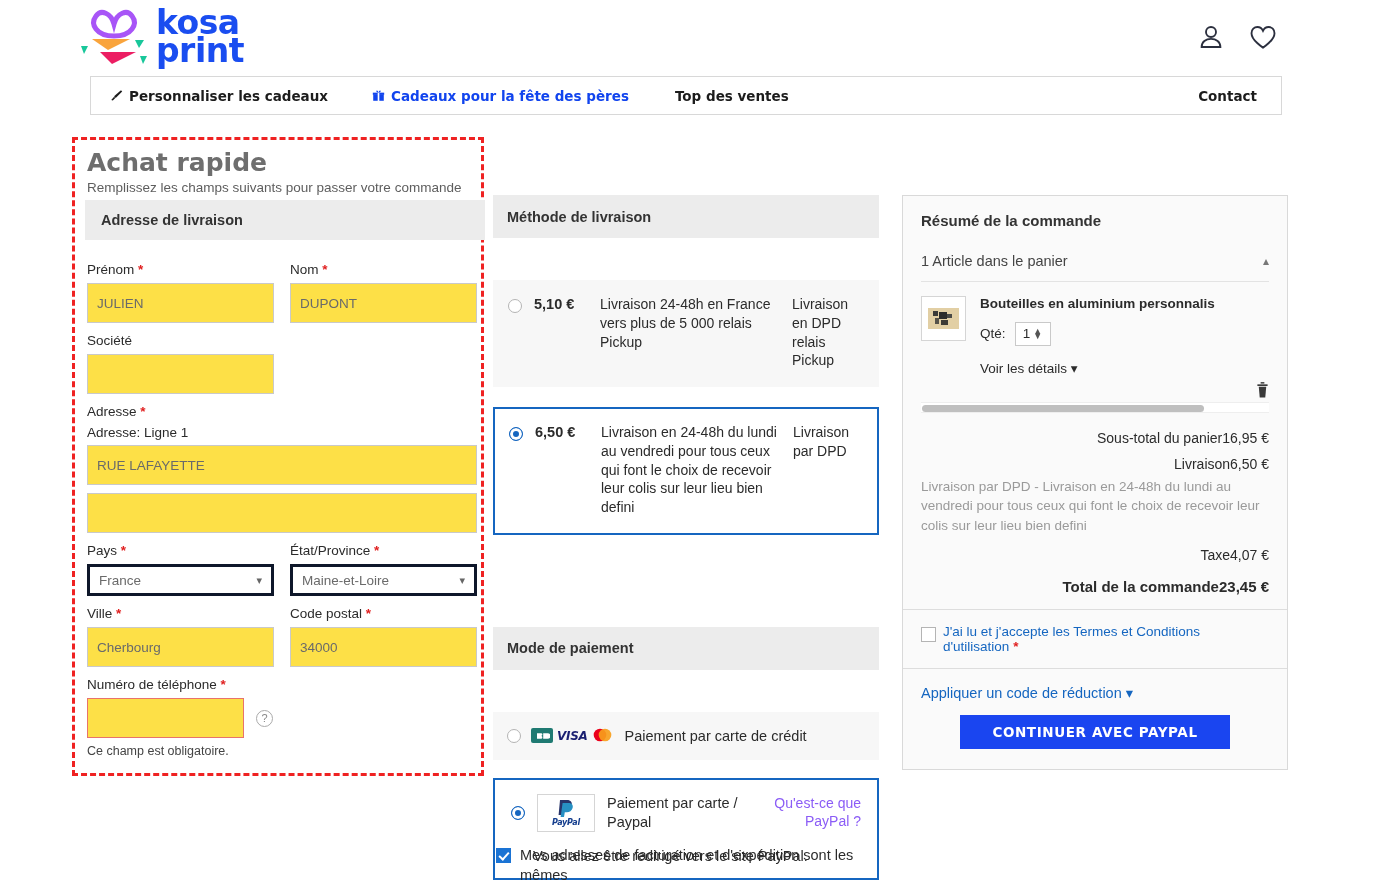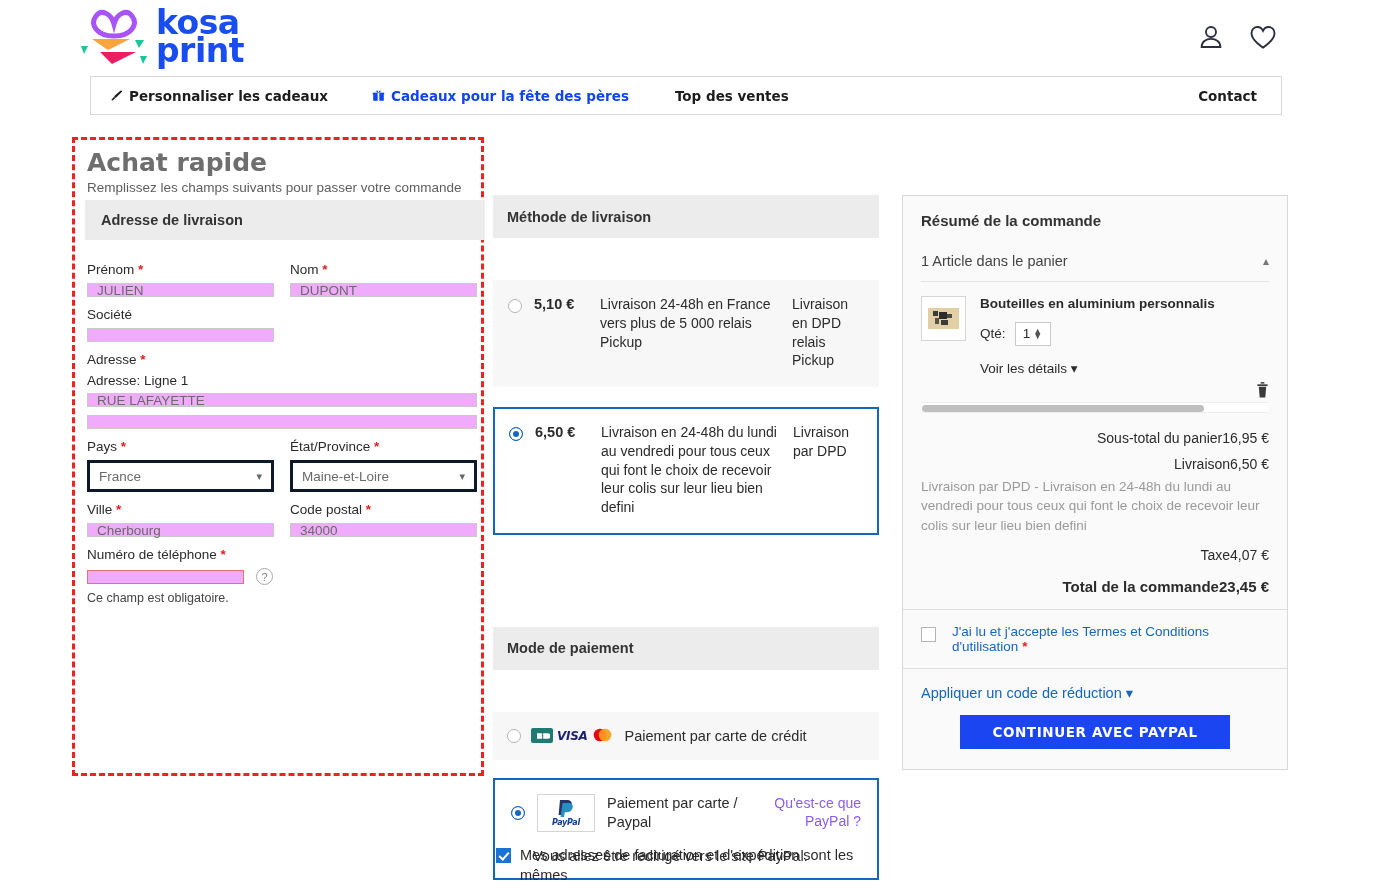--- a/index.html
+++ b/index.html
@@ -42,21 +42,21 @@
   .sec-head { position: absolute; left: 10px; top: 60px; width: 400px; height: 40px; background: #ececec;
               display: flex; align-items: center; padding-left: 16px; font-weight: bold; font-size: 14.5px; color: #333; }
 
   .form { position: absolute; left: 12px; top: 112px; width: 390px; }
   .row { display: flex; gap: 16px; }
   .fld { display: flex; flex-direction: column; }
   .fld.half { width: 187px; }
   .fld.full { width: 390px; }
   .lbl { font-size: 13.5px; color: #2b2b2b; margin-bottom: 6px; margin-top: 10px; white-space: nowrap; }
   .req { color: #e02020; font-weight: bold; }
-  .inp { height: 14px; border: 1px solid #c9c9c9; background: #f0abfc; font-size: 13.5px;
+  .inp { height: 40px; border: 1px solid #c9c9c9; background: #fde047; font-size: 13.5px;
          color: #6a6a6a; padding: 0 9px; display: flex; align-items: center; font-family: "Liberation Sans", sans-serif; width: 100%; }
   .inp.err { border: 1px solid #e8736b; }
   .sel { height: 32px; border: 3px solid #0f172a; background: #fff; font-size: 13.5px; color: #6a6a6a;
          padding: 0 9px; display: flex; align-items: center; justify-content: space-between; width: 100%; }
   .chev { color: #666; font-size: 11px; }
   .addr-group-lbl { font-size: 13.5px; margin-top: 10px; }
   .sub-lbl { font-size: 13.5px; color: #2b2b2b; margin-top: 6px; margin-bottom: 5px; }
   .phone-row { display: flex; align-items: center; gap: 12px; }
   .help-ico { width: 17px; height: 17px; border: 1.4px solid #aaa; border-radius: 50%; color: #888;
               font-size: 11px; display: flex; align-items: center; justify-content: center; cursor: pointer; }
@@ -124,21 +124,21 @@
   .details-link { font-size: 13.5px; margin-top: 14px; cursor: pointer; }
   .trash-row { margin: 6px 18px 0 18px; display: flex; justify-content: flex-end; }
   .scrollbar { margin: 4px 18px 0 18px; height: 11px; background: #fff; border-top: 1px solid #eee; border-bottom: 1px solid #eee; position: relative; }
   .scrollthumb { position: absolute; left: 1px; top: 2px; width: 81%; height: 7px; background: #bfbfbf; border-radius: 4px; cursor: pointer; }
 
   .totals { margin: 12px 18px 0 18px; }
   .trow { display: flex; justify-content: flex-end; font-size: 14px; padding: 5px 0; }
   .tnote { font-size: 13.5px; color: #9a9a9a; line-height: 1.45; padding-bottom: 6px; }
   .trow.grand { font-weight: bold; font-size: 15px; padding-top: 10px; padding-bottom: 14px; }
   .rs-divider { border-top: 1px solid #ddd; }
-  .terms { padding: 14px 18px; display: flex; align-items: flex-start; gap: 16px; border-bottom: 1px solid #ddd; }
+  .terms { padding: 14px 18px; display: flex; align-items: flex-start; gap: 7px; border-bottom: 1px solid #ddd; }
   .terms-text { font-size: 13.5px; color: #1566c0; cursor: pointer; }
   .promo { padding: 16px 18px 8px 18px; font-size: 14.5px; color: #1566c0; cursor: pointer; }
   .btn-wrap { padding: 6px 18px 20px 18px; display: flex; justify-content: center; }
   .pp-btn { width: 270px; height: 34px; background: #1a45f0; color: #fff; font-weight: bold; font-size: 13.5px;
             letter-spacing: 0.6px; display: flex; align-items: center; justify-content: center;
             font-family: "DejaVu Sans", sans-serif; cursor: pointer; border: none; }
 </style>
 </head>
 <body>
 

